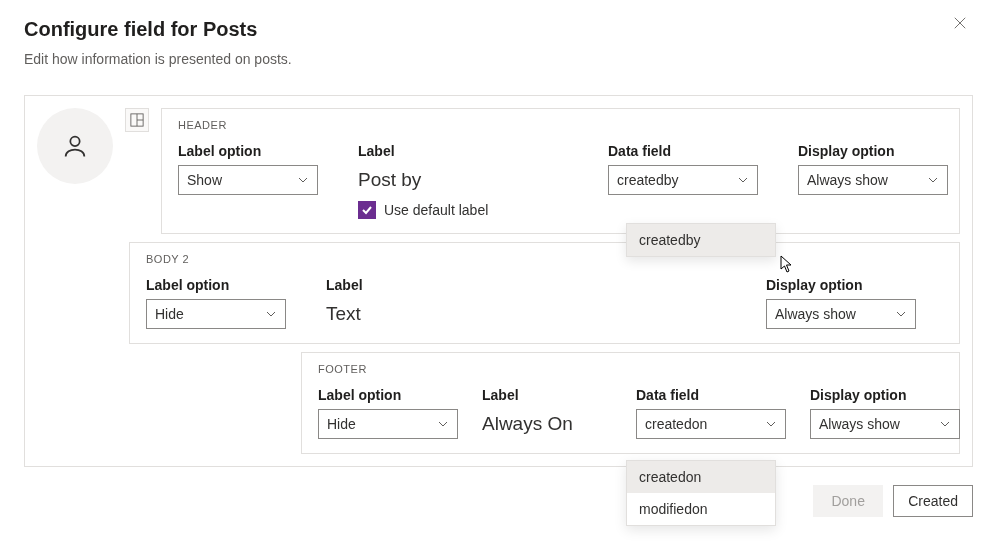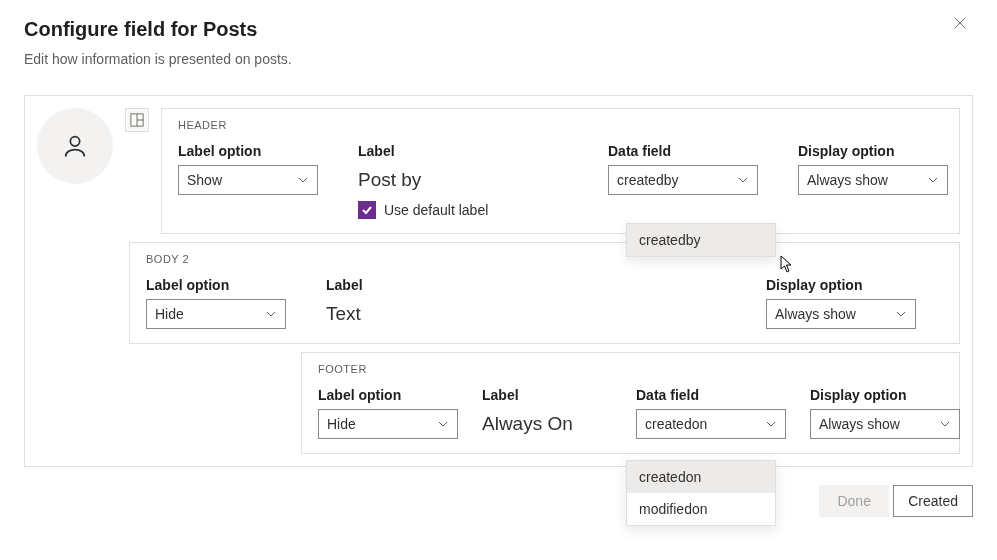--- a/index.html
+++ b/index.html
@@ -173,21 +173,21 @@
     left: 780px;
     color: #000;
     pointer-events: none;
   }
   .cursor-pointer-graphic svg { width: 14px; height: 18px; }
 
   
   .dialog-actions {
     display: flex;
     justify-content: flex-end;
-    gap: 4px;
+    gap: 10px;
     margin-top: 18px;
   }
   .btn {
     min-width: 70px;
     height: 32px;
     padding: 0 14px;
     font-size: 14px;
     border: 1px solid #8a8886;
     background: #fff;
     cursor: pointer;

